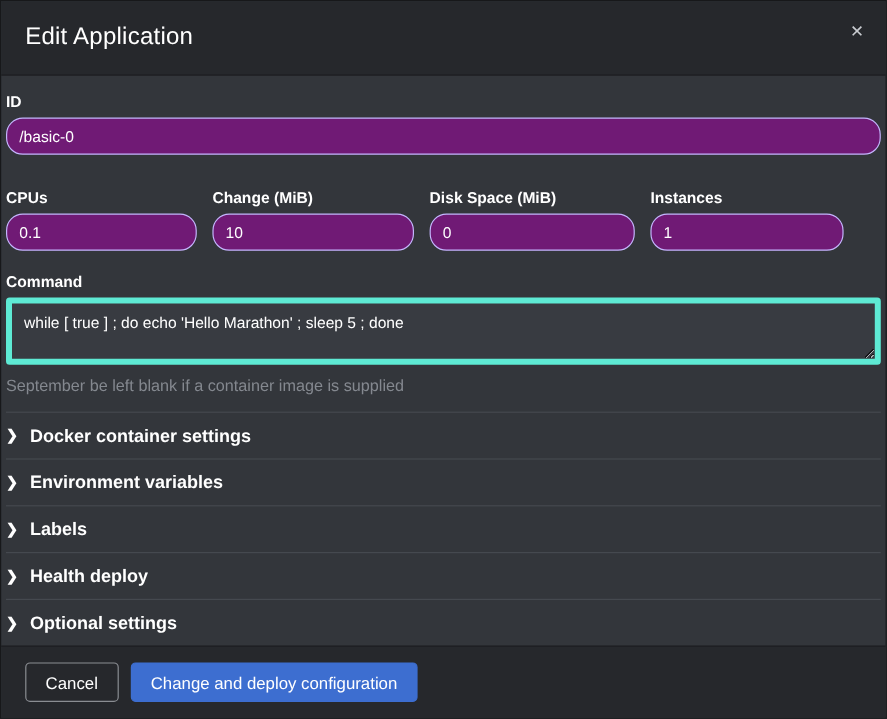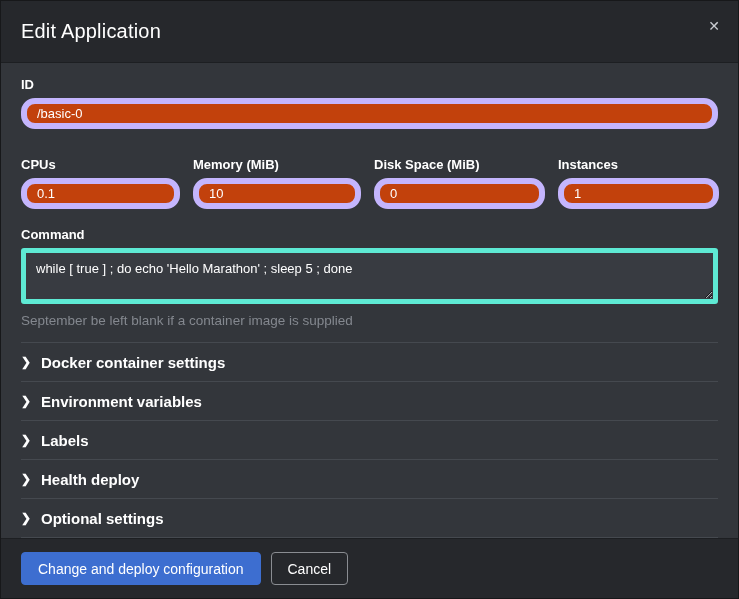--- a/index.html
+++ b/index.html
@@ -31,30 +31,30 @@
     letter-spacing: .2px;
   }
   .close-btn {
     position: absolute; top: 14px; right: 14px;
     background: none; border: none;
     color: #c9ccd1; font-size: 14px; line-height: 1;
     cursor: pointer; padding: 4px;
     font-family: "Liberation Sans", sans-serif;
   }
   
-  .modal-body { flex: 1 1 auto; padding: 14px 20px 0; overflow: hidden; }
+  .modal-body { flex: 1 1 auto; padding: 14px 4px 0; overflow: hidden; }
   .field-label {
     display: block; color: #ffffff;
     font-size: 13px; font-weight: 700;
     margin: 0 0 6px;
   }
   .text-input {
     width: 100%; height: 31px;
-    background: #c2410c;
-    border: 6px solid #c4b5fd;
+    background: #701a75;
+    border: 1px solid #c4b5fd;
     border-radius: 14px;
     color: #ffffff; font-size: 13px;
     padding: 0 10px;
     font-family: "Liberation Sans", sans-serif;
   }
   .field { margin-bottom: 18px; }
   .grid4 {
     display: grid;
     grid-template-columns: 159px 168px 171px 161px;
     column-gap: 13px;
@@ -129,21 +129,21 @@
       <label class="field-label">ID</label>
       <input class="text-input" type="text" value="/basic-0" style="">
     </div>
 
     <div class="grid4">
       <div>
         <label class="field-label">CPUs</label>
         <input class="text-input" type="text" value="0.1" style="">
       </div>
       <div>
-        <label class="field-label">Memory (MiB)</label>
+        <label class="field-label">Change (MiB)</label>
         <input class="text-input" type="text" value="10" style="">
       </div>
       <div>
         <label class="field-label">Disk Space (MiB)</label>
         <input class="text-input" type="text" value="0" style="">
       </div>
       <div>
         <label class="field-label">Instances</label>
         <input class="text-input" type="text" value="1" style="">
       </div>
@@ -174,17 +174,17 @@
       </div>
       <div class="section-row">
         <span class="chevron">❯</span>
         <span class="section-label">Optional settings</span>
       </div>
     </div>
 
   </div>
 
   <div class="modal-footer">
+    <button class="btn btn-cancel">Cancel</button>
     <button class="btn btn-primary">Change and deploy configuration</button>
-    <button class="btn btn-cancel">Cancel</button>
   </div>
 
 </div>
 
 </body></html>

